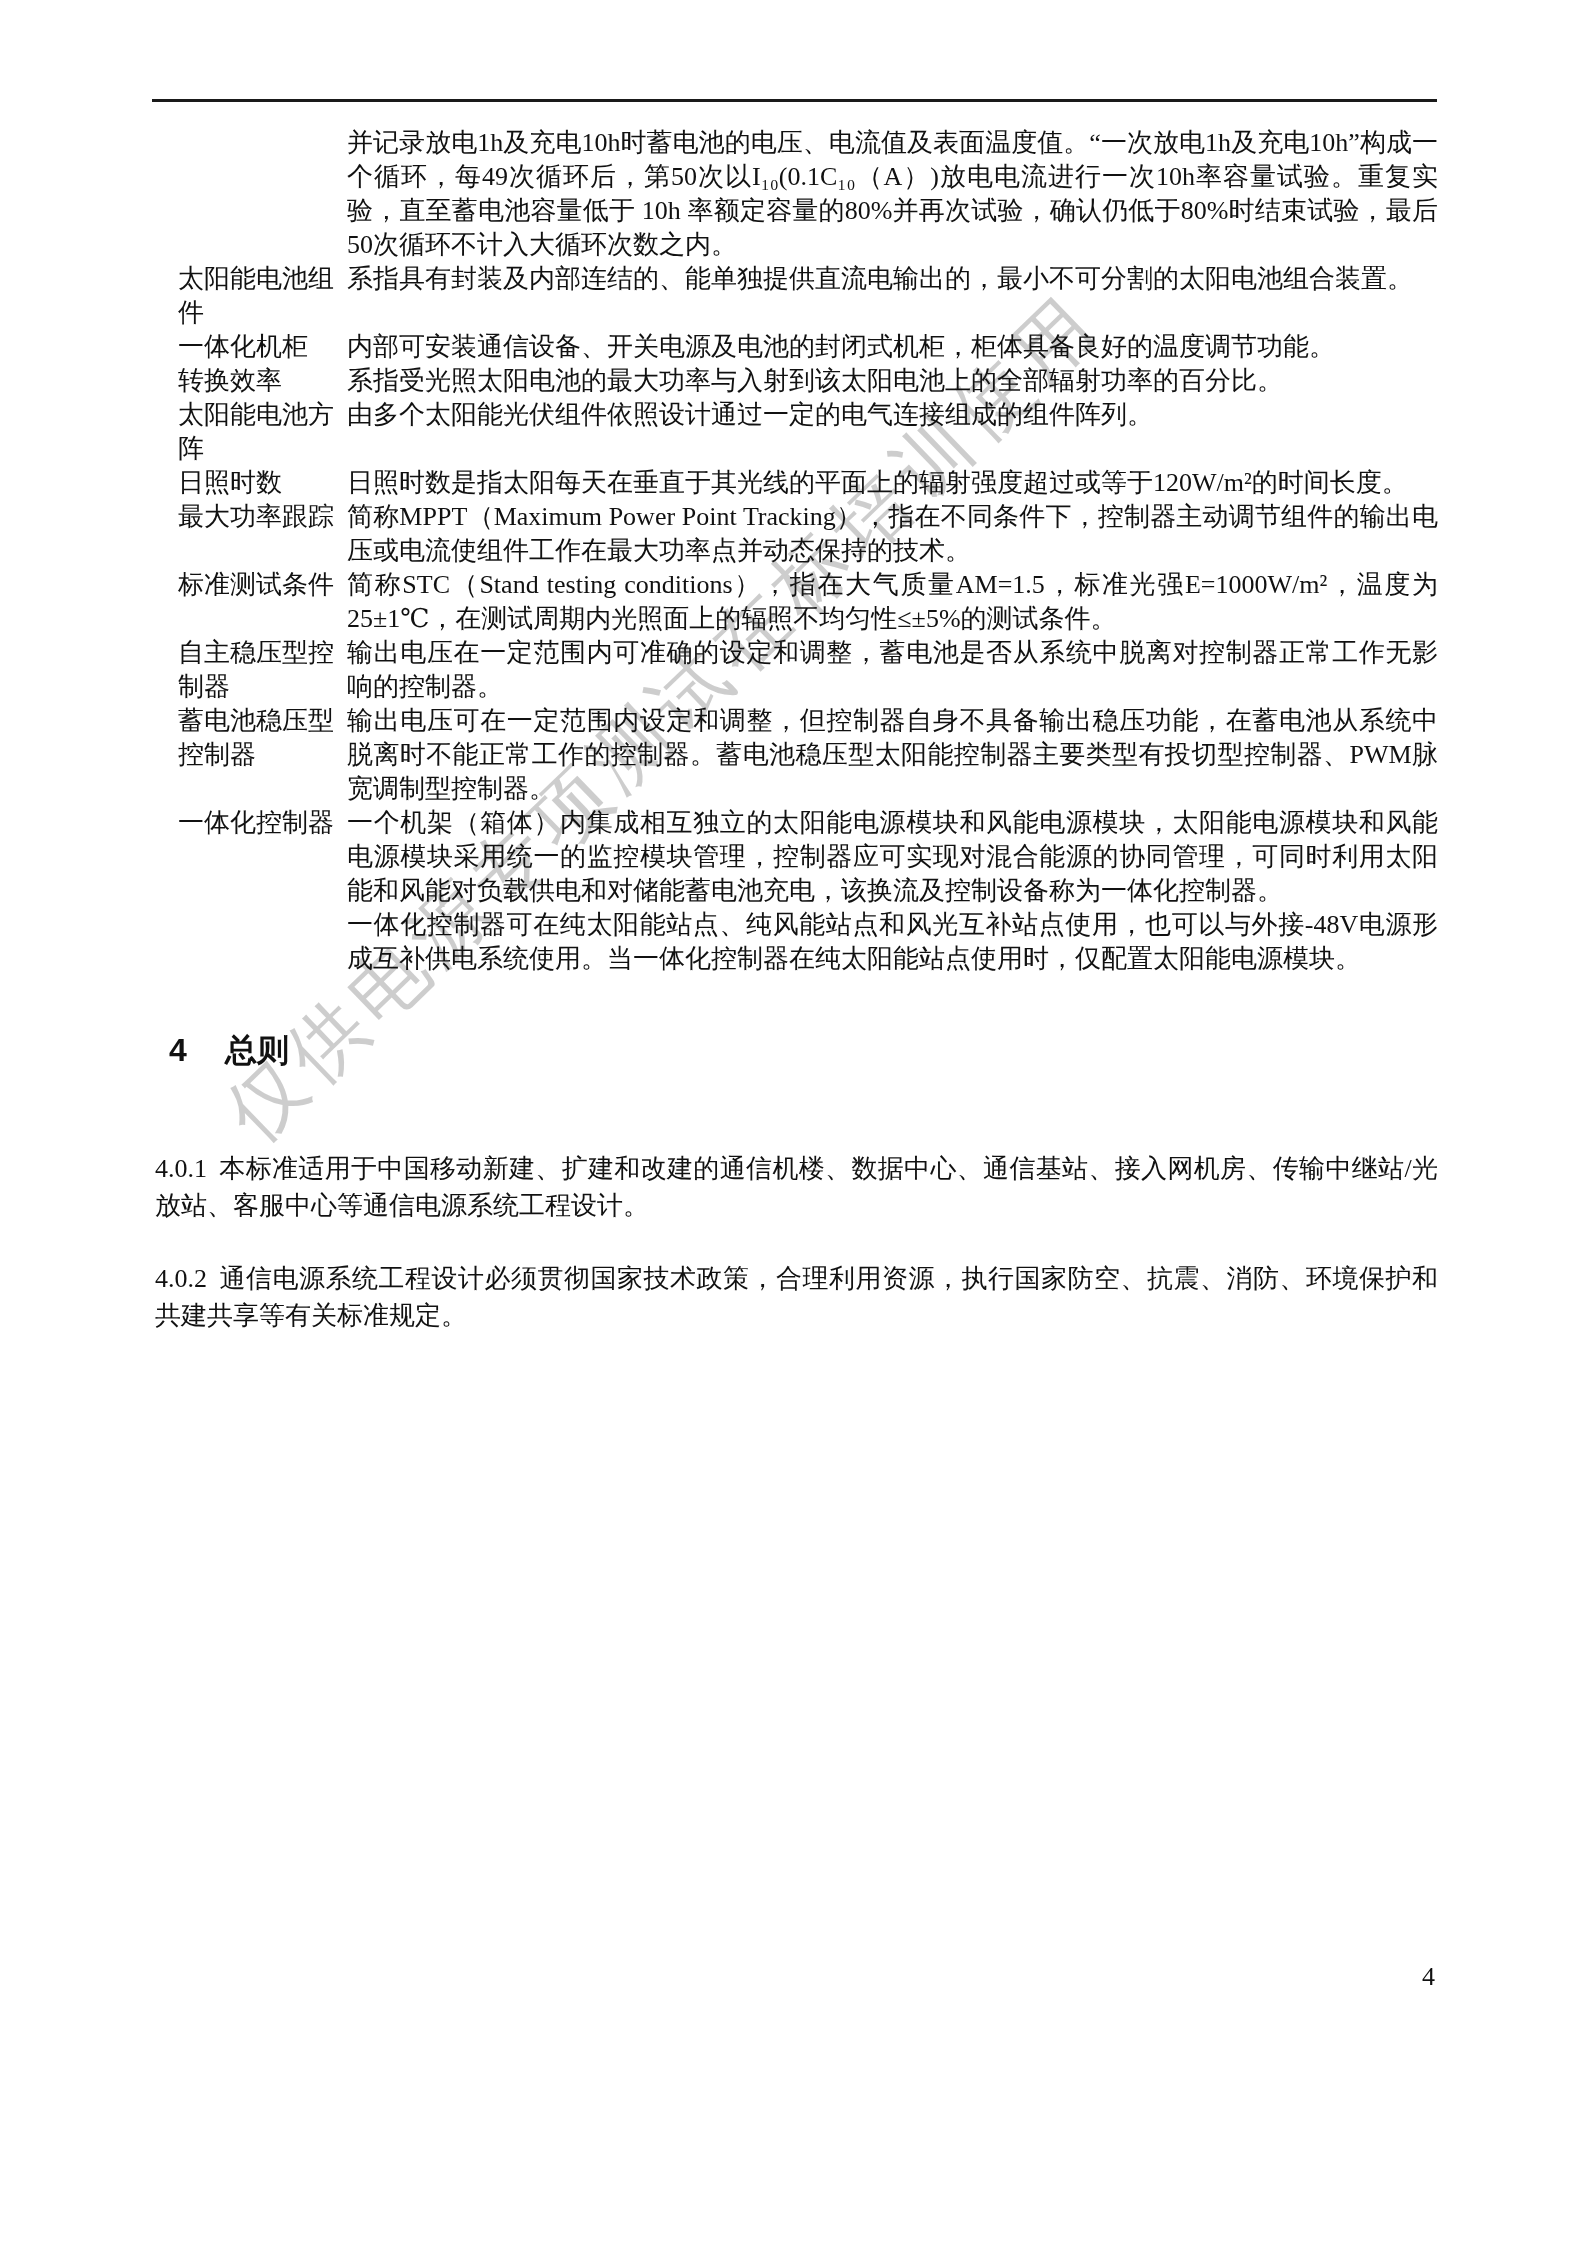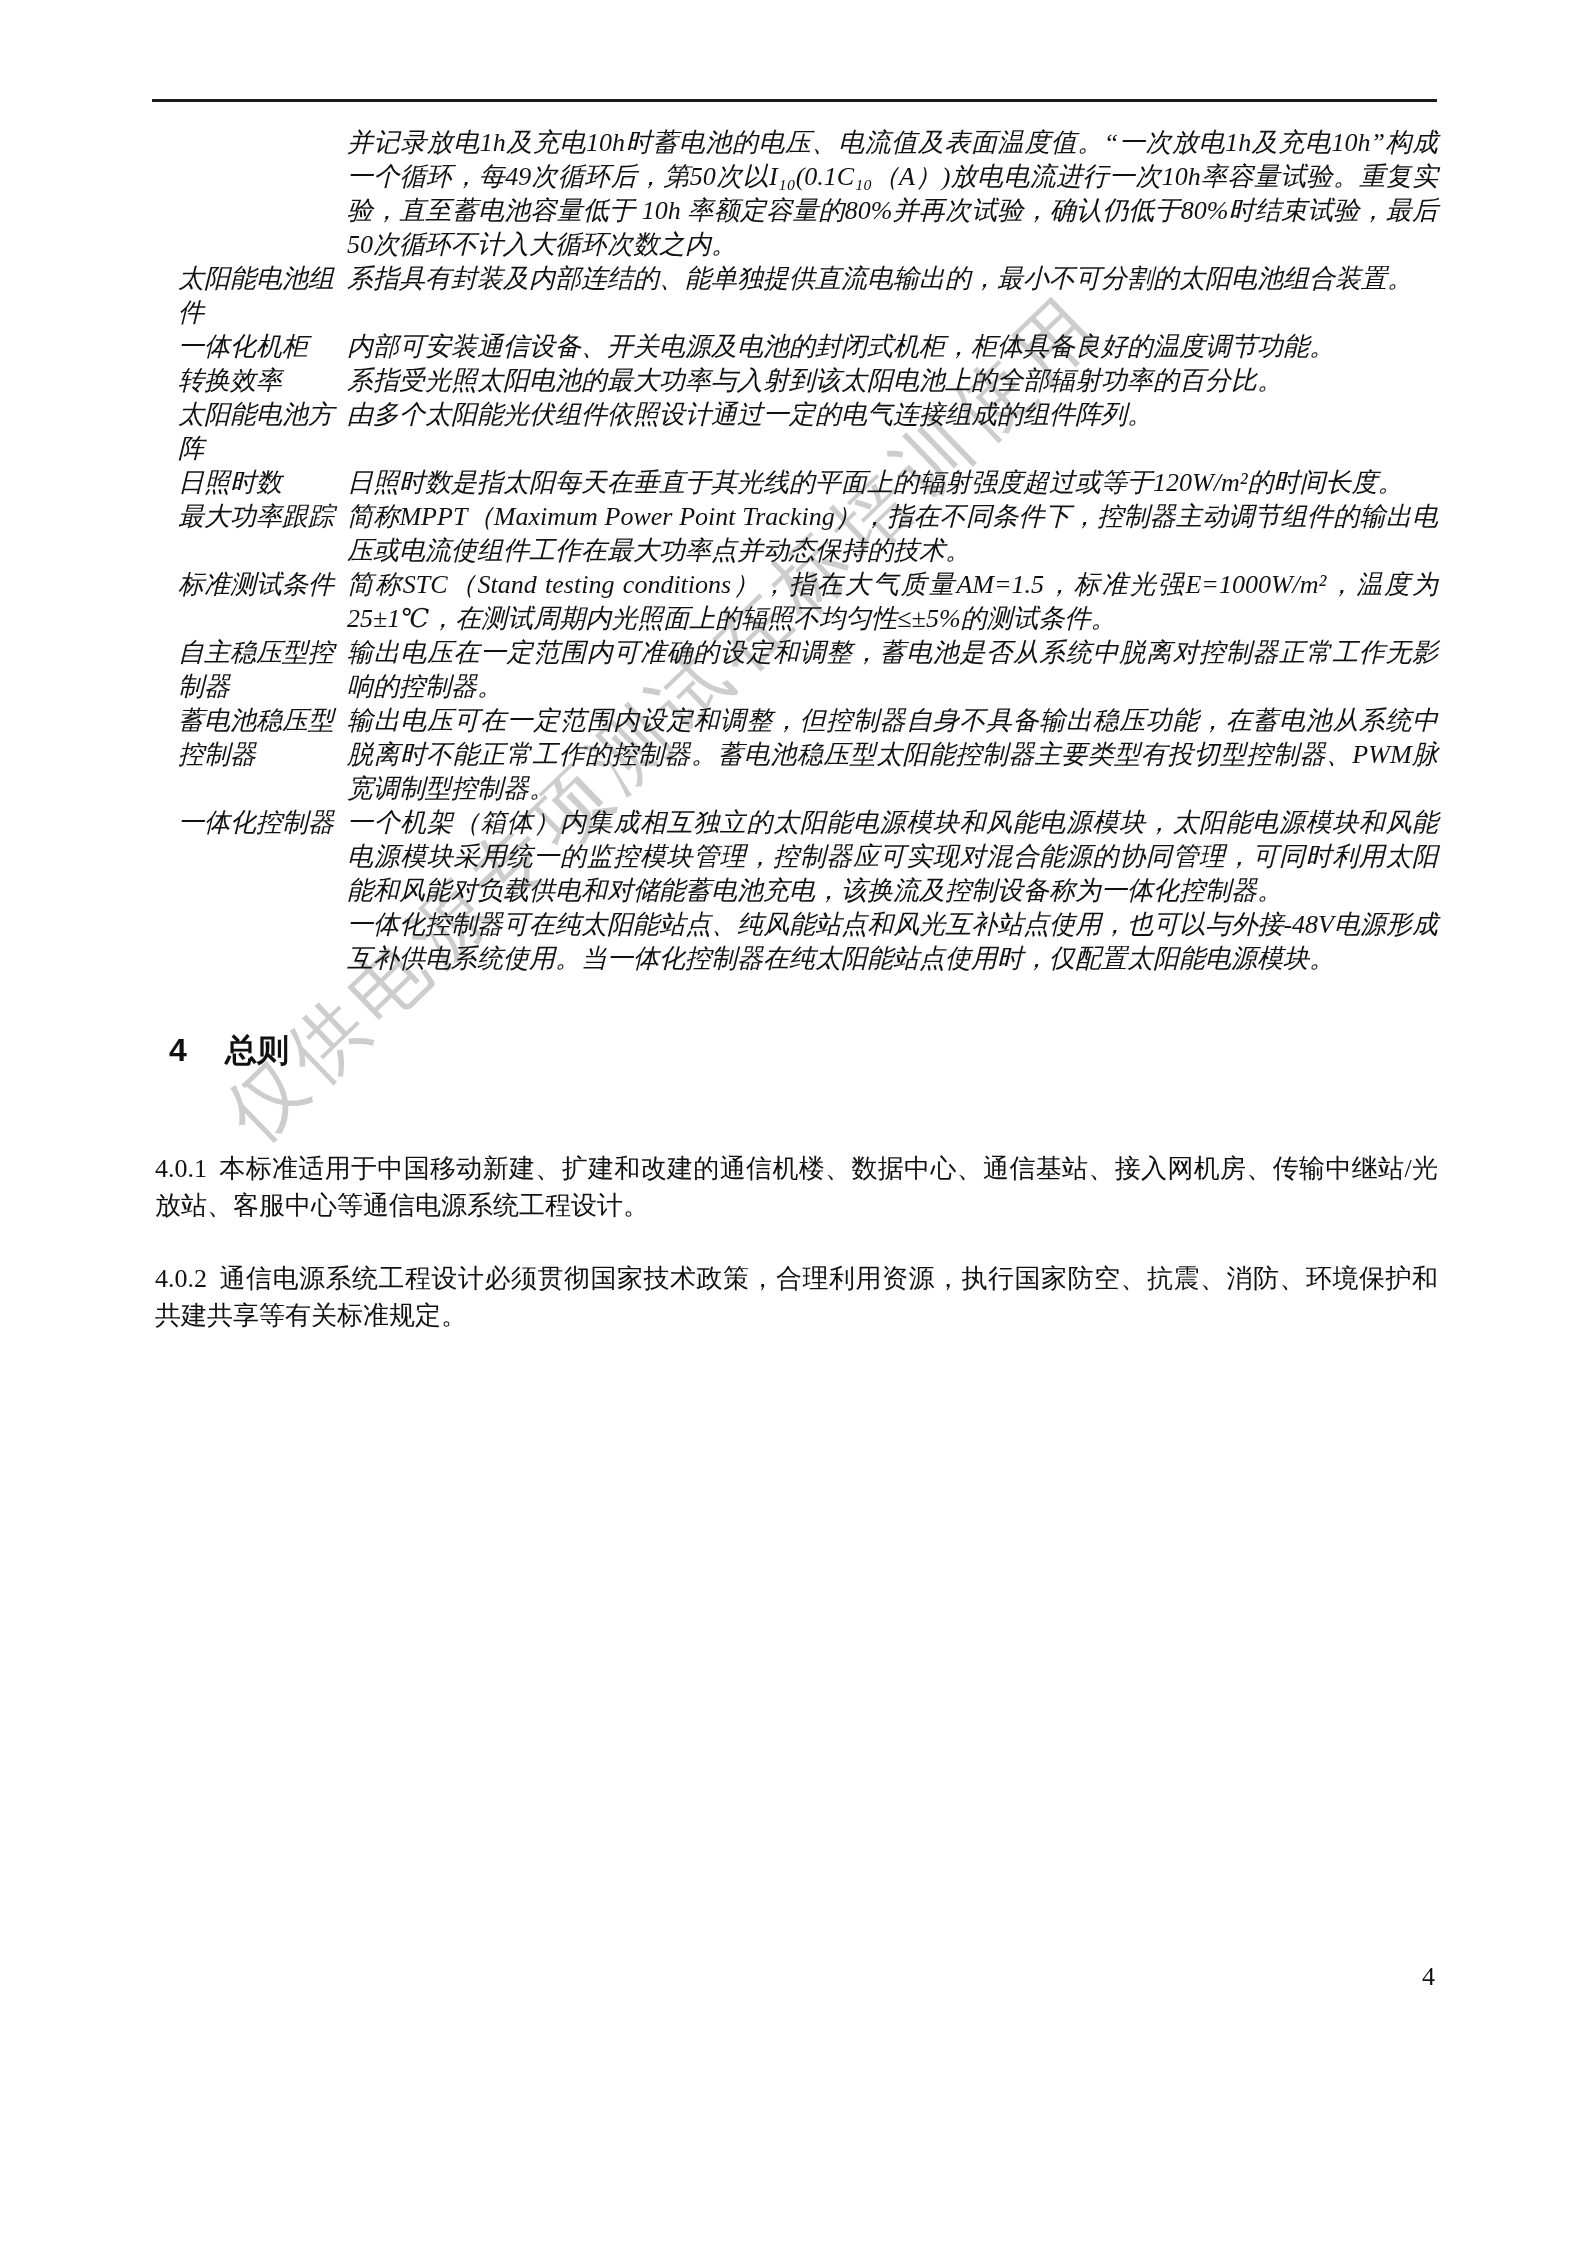--- a/index.html
+++ b/index.html
@@ -40,21 +40,21 @@
   .content {
     position: absolute;
     left: 155px;
     top: 126px;
     width: 1283px;
     z-index: 2;
     font-size: 26px;
     line-height: 34px;
     text-align: justify;
   }
-  .glossary-row { display: flex; align-items: flex-start; font-style: italic; }
+  .glossary-row { display: flex; align-items: flex-start; }
   .term-cell {
     flex: none;
     width: 192px;
     padding-left: 23px;
     padding-right: 6px;
     text-align: left;
   }
   .definition-cell {
     flex: 1;
     white-space: pre-line;

